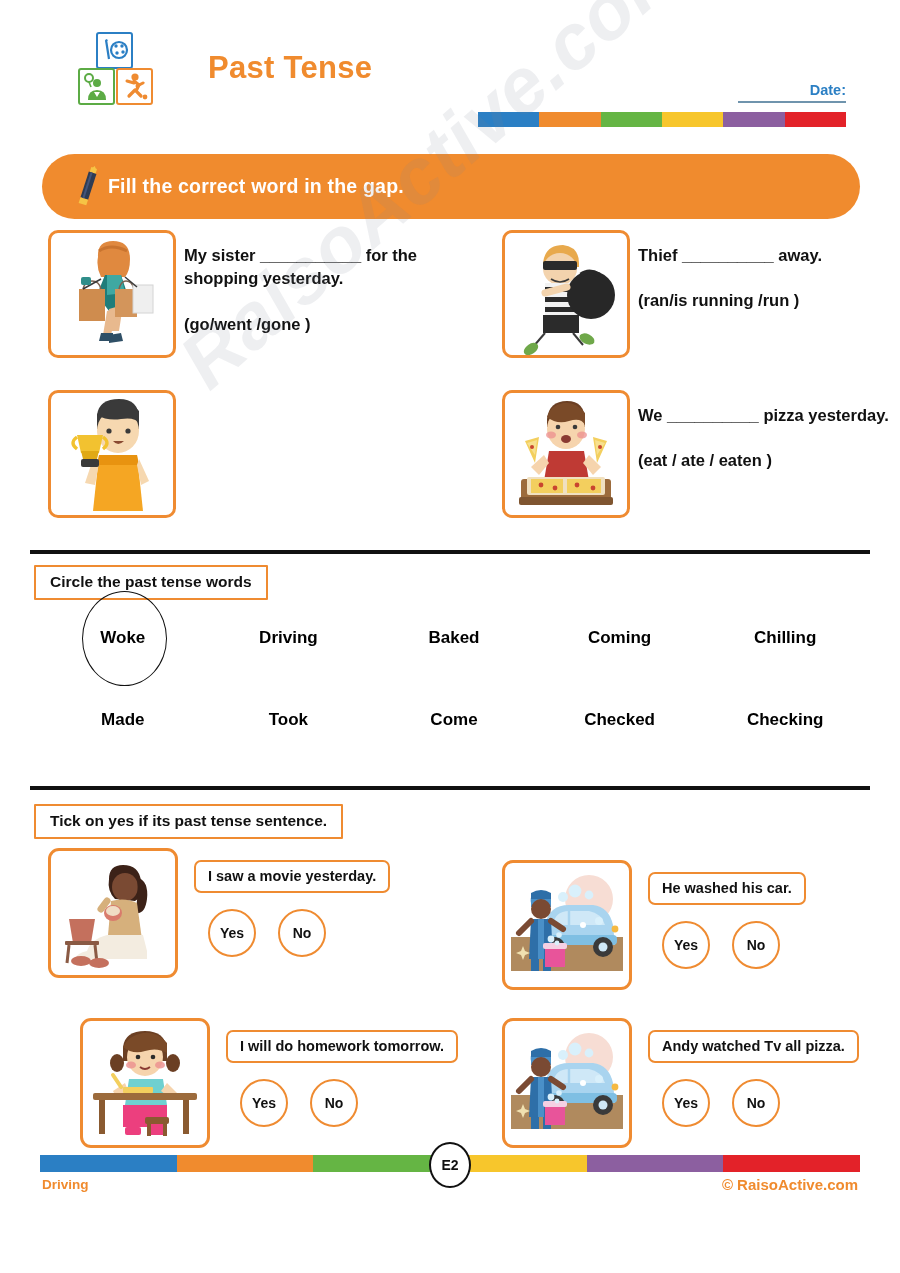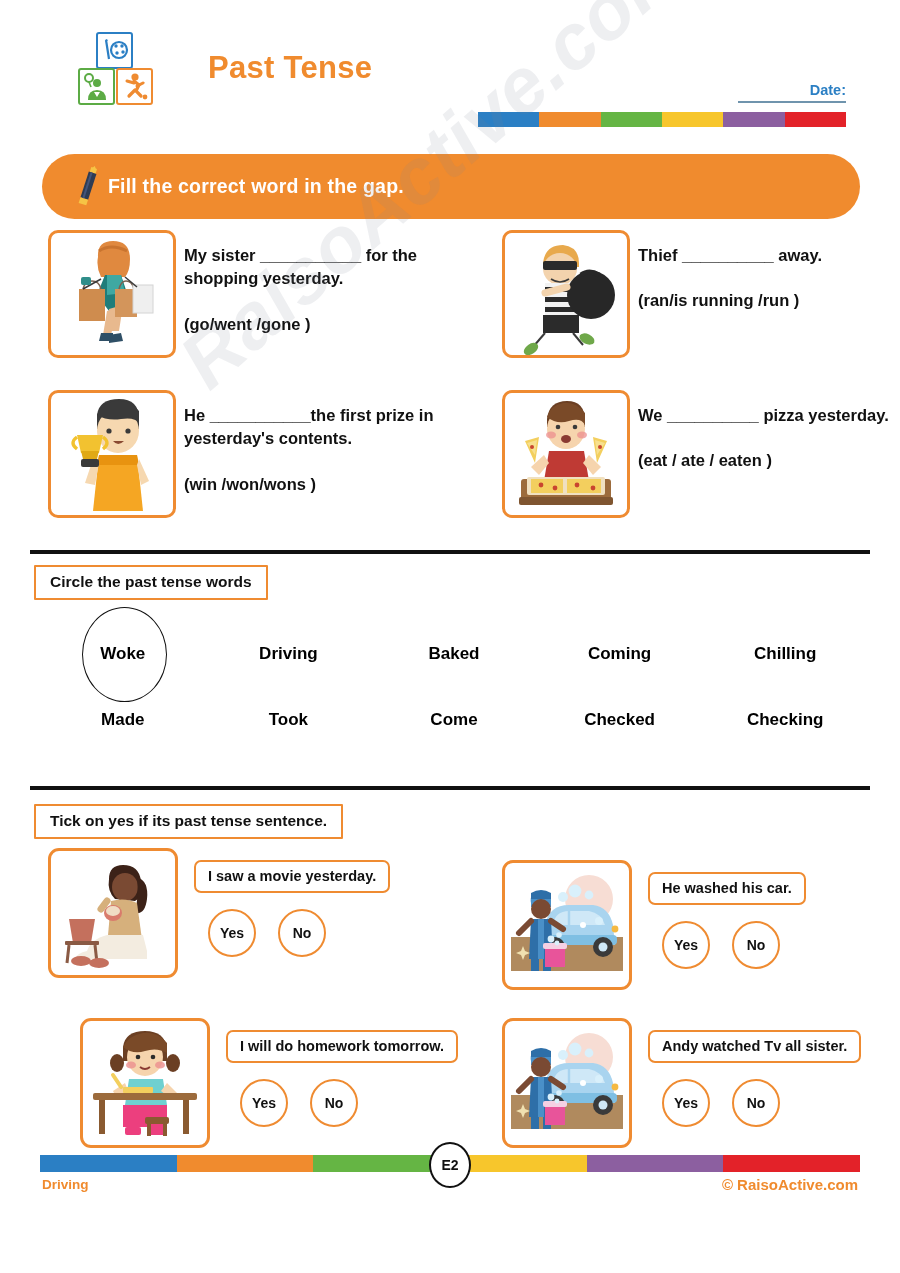--- a/index.html
+++ b/index.html
@@ -110,21 +110,21 @@
     background: #fff; padding: 6px 14px 7px 14px;
     font-size: 15.5px; font-weight: bold; color: #111;
     white-space: nowrap;
   }
   .sec-label.s1 { left: 22px; top: 557px; }
   .sec-label.s2 { left: 22px; top: 796px; }
 
   
   .words { position: absolute; left: 28px; top: 620px; right: 20px; height: 140px; }
   .words-row { position: absolute; width: 100%; display: flex; }
-  .words-row.r0 { top: 16px; }
+  .words-row.r0 { top: 0; }
   .words-row.r1 { top: 82px; }
   .word-cell {
     flex: 1; text-align: center;
     font-size: 17px; font-weight: bold; color: #000;
     position: relative;
   }
   .word-cell .wtxt { position: relative; z-index: 2; }
   .circled::before {
     content: ""; position: absolute;
     left: 50%; top: 50%;
@@ -325,24 +325,20 @@
           <path d="M48 62 L86 62 L92 118 L42 118 Z" fill="#f5a623"></path>
           <path d="M48 62 L86 62 L88 72 L46 72 Z" fill="#e89310"></path>
           <path d="M42 66 L34 90 L44 92 L48 70 Z" fill="#f6d8b0"></path>
           <path d="M88 66 L98 88 L90 92 L86 72 Z" fill="#f6d8b0"></path>
           <path d="M26 42 L52 42 L48 60 L30 60 Z" fill="#f2c230"></path>
           <path d="M30 58 L48 58 L46 66 L32 66 Z" fill="#e0a915"></path>
           <rect x="30" y="66" width="18" height="8" rx="2" fill="#3a3a3a"></rect>
           <path d="M26 44 Q18 50 26 56" stroke="#f2c230" stroke-width="3.4" fill="none"></path>
           <path d="M52 44 Q60 50 52 56" stroke="#f2c230" stroke-width="3.4" fill="none"></path>
         </svg>
-      </div>
-      <div class="fill-text">
-        <div class="fill-sentence">He ___________the first prize in yesterday's  contents.</div>
-        <div class="fill-options">(win /won/wons )</div>
       </div>
     </div>
 
     <div class="fill-item q3">
       <div class="pic">
         <svg width="122" height="122" viewBox="0 0 122 122">
           <path d="M42 26 Q44 8 62 8 Q80 8 80 28 L80 34 L42 34 Z" fill="#6b3f23"></path>
           <ellipse cx="61" cy="36" rx="19" ry="20" fill="#f6d4ad"></ellipse>
           <path d="M42 24 Q52 32 64 28 Q76 24 80 32 L80 20 Q70 8 58 10 Q46 12 42 24 Z" fill="#7a4a28"></path>
           <circle cx="53" cy="34" r="2.3" fill="#3a3a3a"></circle>
@@ -546,21 +542,21 @@
           <circle cx="52" cy="80" r="2.4" fill="#d9f0fb"></circle>
           <circle cx="58" cy="34" r="5" fill="#d9f0fb"></circle>
           <circle cx="70" cy="28" r="6.4" fill="#d9f0fb"></circle>
           <circle cx="84" cy="32" r="4.4" fill="#d9f0fb"></circle>
           <circle cx="94" cy="58" r="4" fill="#d9f0fb"></circle>
           <circle cx="78" cy="62" r="3" fill="#fff"></circle>
           <path d="M16 88 l2 -5 l2 5 l5 2 l-5 2 l-2 5 l-2 -5 l-5 -2 Z" fill="#f0e0b0"></path>
         </svg>
       </div>
       <div class="tick-body">
-        <div class="tick-sentence">Andy watched Tv all sister.</div>
+        <div class="tick-sentence">Andy watched Tv all pizza.</div>
         <div class="yn-row">
           <div class="yn">Yes</div>
           <div class="yn">No</div>
         </div>
       </div>
     </div>
   </div>
 
   <div class="footer">
     <div class="footbar">

